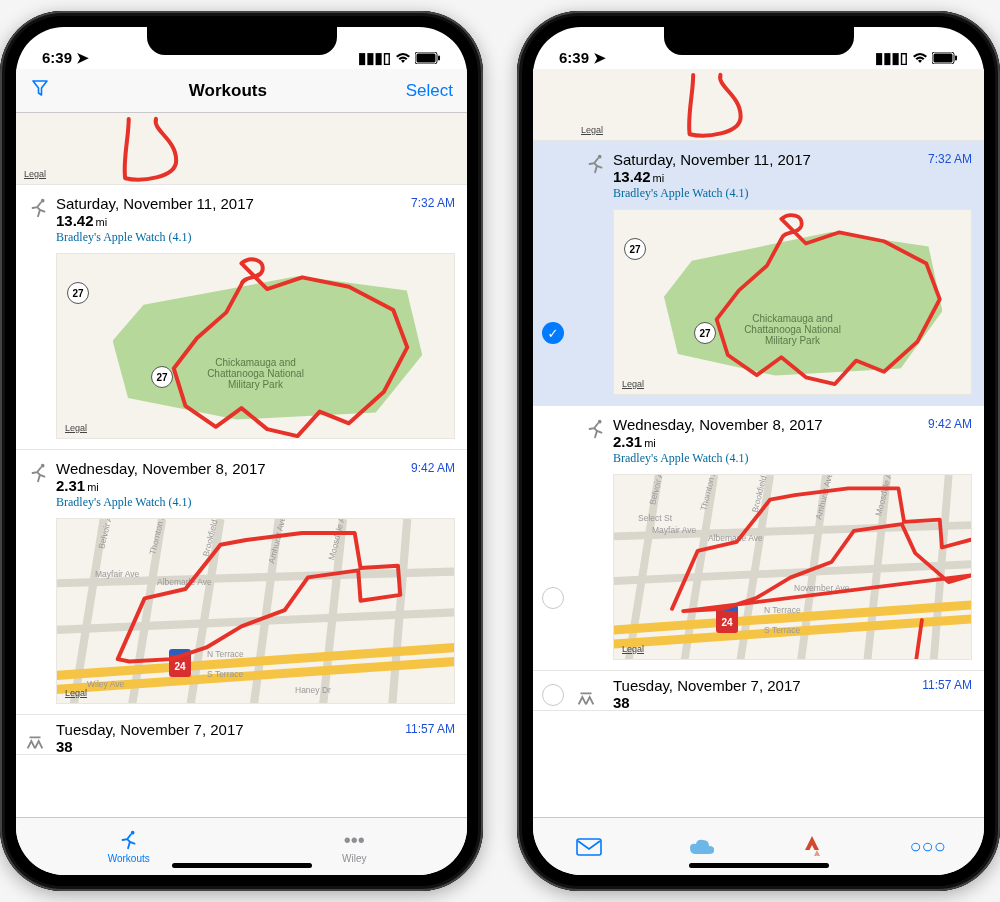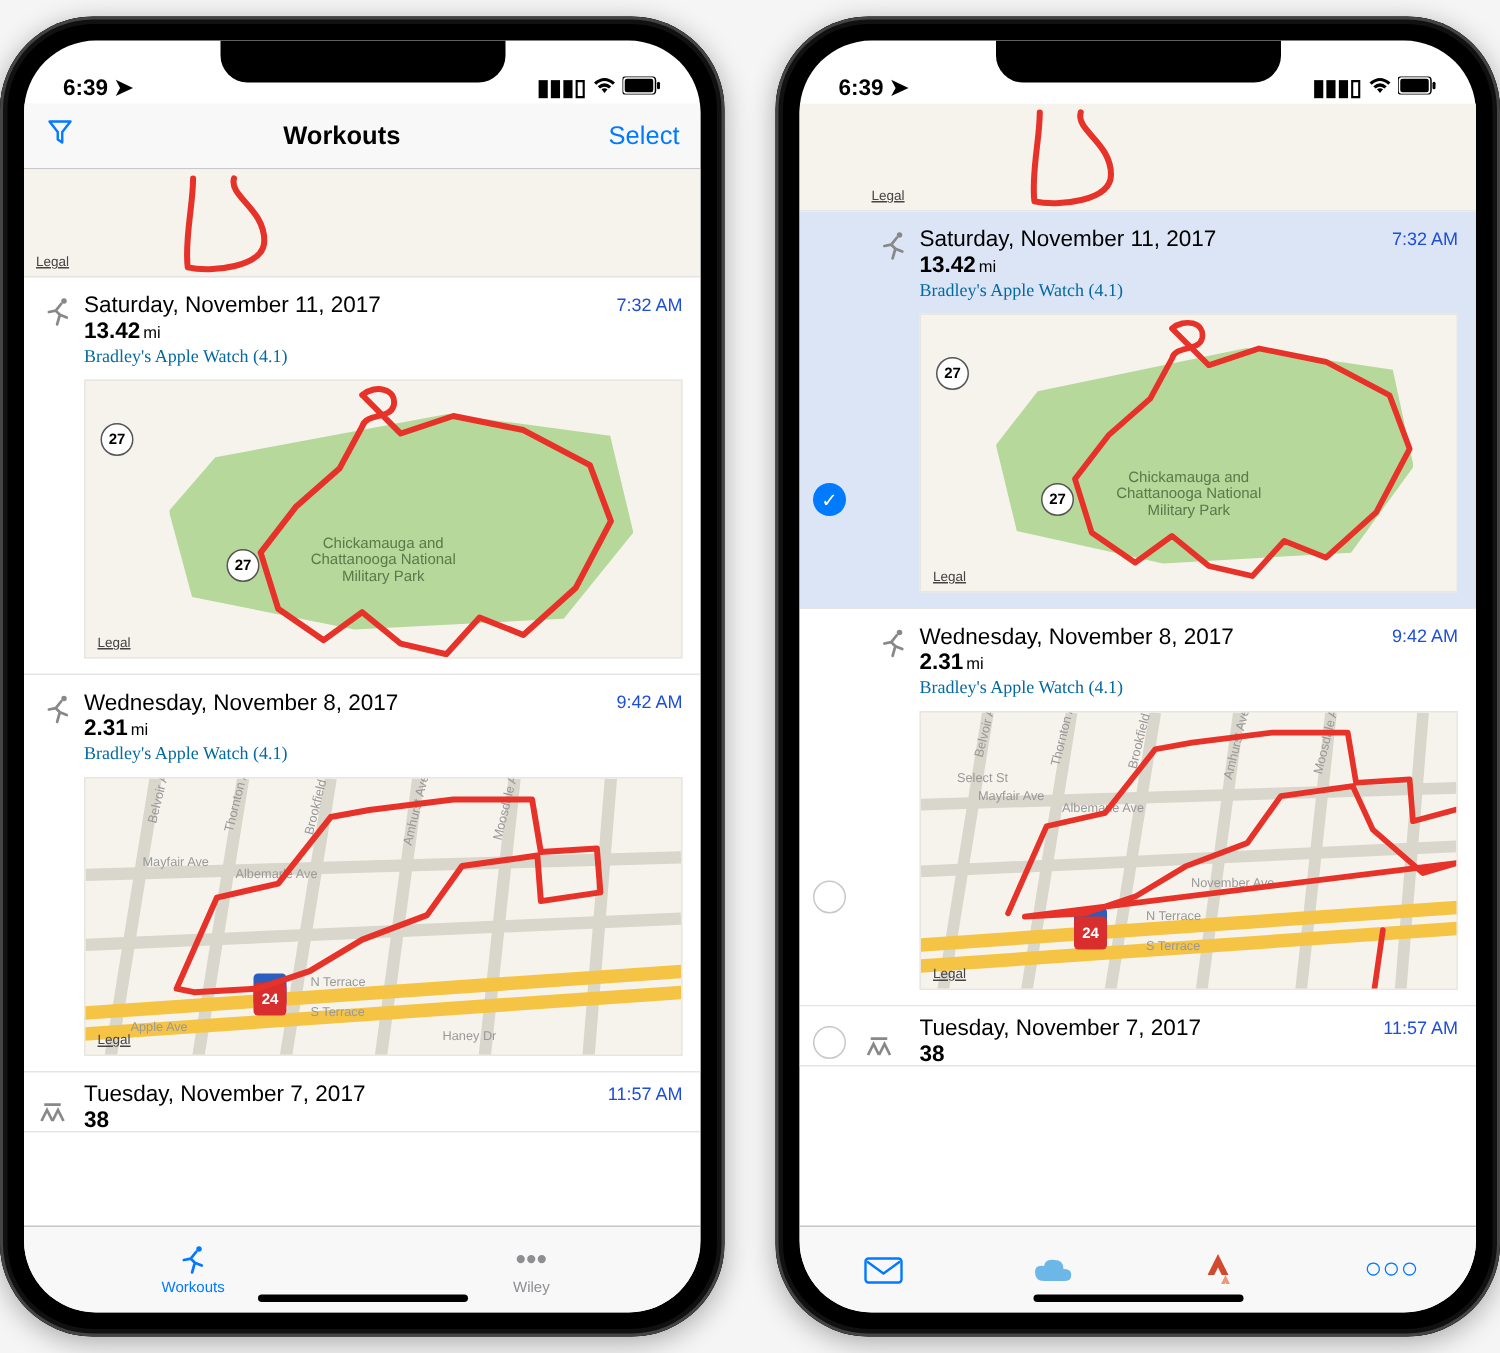--- a/index.html
+++ b/index.html
@@ -253,21 +253,21 @@
           <div class="hwy" style="left:-5px;right:-5px;top:138px;transform:rotate(-4deg);"></div>
           <div class="hwy" style="left:-5px;right:-5px;top:152px;transform:rotate(-4deg);"></div>
           <div class="ishield" style="left:112px;top:136px;">24</div>
           <span class="rdlabel" style="left:28px;top:4px;transform:rotate(-76deg);">Belvoir Ave</span>
           <span class="rdlabel" style="left:76px;top:6px;transform:rotate(-76deg);">Thornton Ave</span>
           <span class="rdlabel" style="left:128px;top:6px;transform:rotate(-76deg);">Brookfield Ave</span>
           <span class="rdlabel" style="left:196px;top:16px;transform:rotate(-76deg);">Amhurst Ave</span>
           <span class="rdlabel" style="left:254px;top:10px;transform:rotate(-76deg);">Moosdale Ave</span>
           <span class="rdlabel" style="left:38px;top:50px;">Mayfair Ave</span>
           <span class="rdlabel" style="left:100px;top:58px;">Albemarle Ave</span>
-          <span class="rdlabel" style="left:30px;top:160px;">Apple Ave</span>
+          <span class="rdlabel" style="left:30px;top:160px;">Wiley Ave</span>
           <span class="rdlabel" style="left:238px;top:166px;">Haney Dr</span>
           <span class="rdlabel" style="left:150px;top:130px;">N Terrace</span>
           <span class="rdlabel" style="left:150px;top:150px;">S Terrace</span>
           <svg class="route" viewBox="0 0 340 186">
             <path d="M52 120 L75 68 L110 60 L140 22 L162 18 L210 12 L255 12 L260 42 L292 40 L294 65 L260 70 L258 44 L215 50 L195 78 L158 92 L128 110 L98 120 L62 122 Z"></path>
           </svg>
           <span class="legal">Legal</span>
         </div>
       </div>
     </div>

